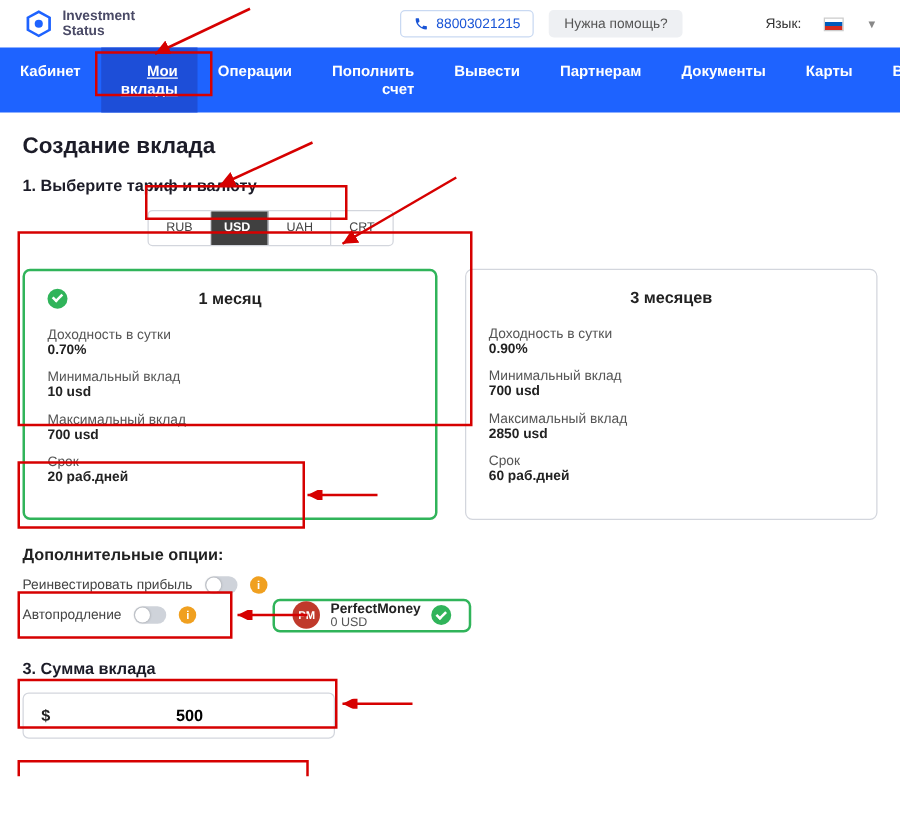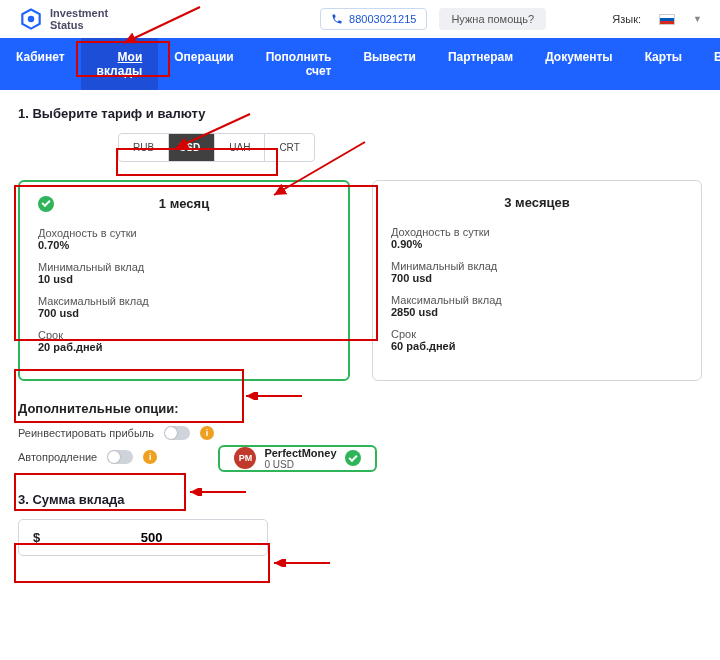--- a/index.html
+++ b/index.html
@@ -92,20 +92,21 @@
   <a>Операции</a>
   <a>Пополнить счет</a>
   <a>Вывести</a>
   <a>Партнерам</a>
   <a>Документы</a>
   <a>Карты</a>
   <a>Выход</a>
 </nav>
 
 <div class="page">
+  <h1>Создание вклада</h1>
 
   <div class="stepnum">1. Выберите тариф и валюту</div>
   <div class="currency-tabs">
     <div>RUB</div>
     <div class="on">USD</div>
     <div>UAH</div>
     <div>CRT</div>
   </div>
 
   <div class="cards">

